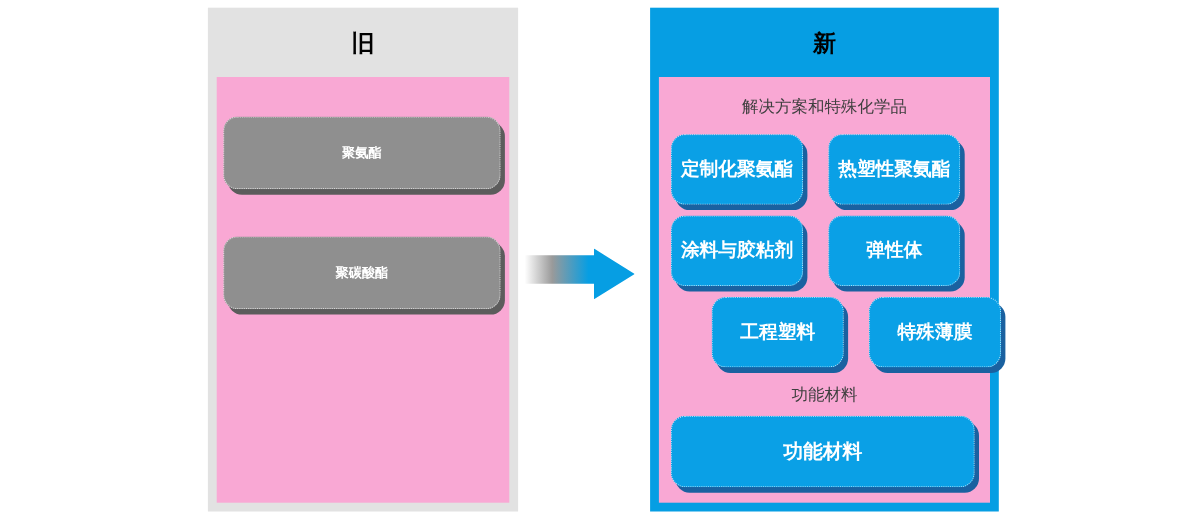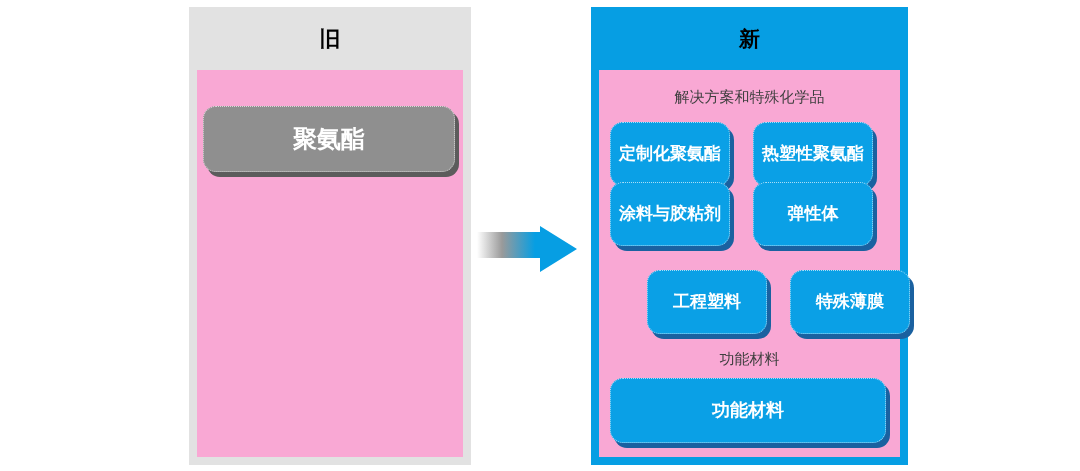--- a/index.html
+++ b/index.html
@@ -56,40 +56,40 @@
     font-weight: bold;
     color: var(--button-text, #ffffff);
     text-align: center;
     line-height: 1.2;
     box-sizing: border-box;
   }
   .gray-btn {
     background: var(--button-gray, #8F8F8F);
     box-shadow: 4px 5px 0 var(--button-gray-shadow, #5C5C5C);
     border: 1px dotted rgba(255,255,255,0.65);
-    font-size: 24px;
+    font-size: 12px;
     text-align: center;
   }
   .blue-btn {
     background: var(--button-blue, #0AA0E6);
     box-shadow: 4px 5px 0 var(--button-blue-shadow, #1A61A0);
     border: 1px dotted rgba(255,255,255,0.65);
     font-size: 17px;
   }
   
   .btn-old { left: 6px; width: 252px; height: 66px; }
   .btn-old-0 { top: 36px; }
   .btn-old-1 { top: 145px; }
   .btn-old-2 { top: 253px; }
   
   .btn-new { width: 120px; height: 64px; }
   .col-0 { left: 11px; }
   .col-1 { left: 154px; }
   .row-0 { top: 52px; }
-  .row-1 { top: 112px; }
+  .row-1 { top: 126px; }
   .row-2 { top: 200px; margin-left: 37px; }
   .btn-wide {
     left: 11px;
     top: 308px;
     width: 276px;
     height: 65px;
     font-size: 18px;
   }
   .section-title {
     position: absolute;
@@ -110,20 +110,21 @@
 </style>
 </head>
 <body>
 
 <div class="canvas">
 
   <section class="panel panel-old">
     <div class="panel-header">旧</div>
     <div class="panel-body">
       <div class="btn gray-btn btn-old btn-old-0">聚氨酯</div>
+      <div class="btn gray-btn btn-old btn-old-1">聚碳酸酯</div>
     </div>
   </section>
 
   <svg class="arrow" viewBox="0 0 100 46" aria-hidden="true">
     <defs>
       <linearGradient id="arrowGrad" x1="0" y1="0" x2="1" y2="0">
         <stop offset="0" stop-color="#FFFFFF"></stop>
         <stop offset="0.25" stop-color="#9A9A9A"></stop>
         <stop offset="0.58" stop-color="#069EE3"></stop>
         <stop offset="1" stop-color="#069EE3"></stop>

